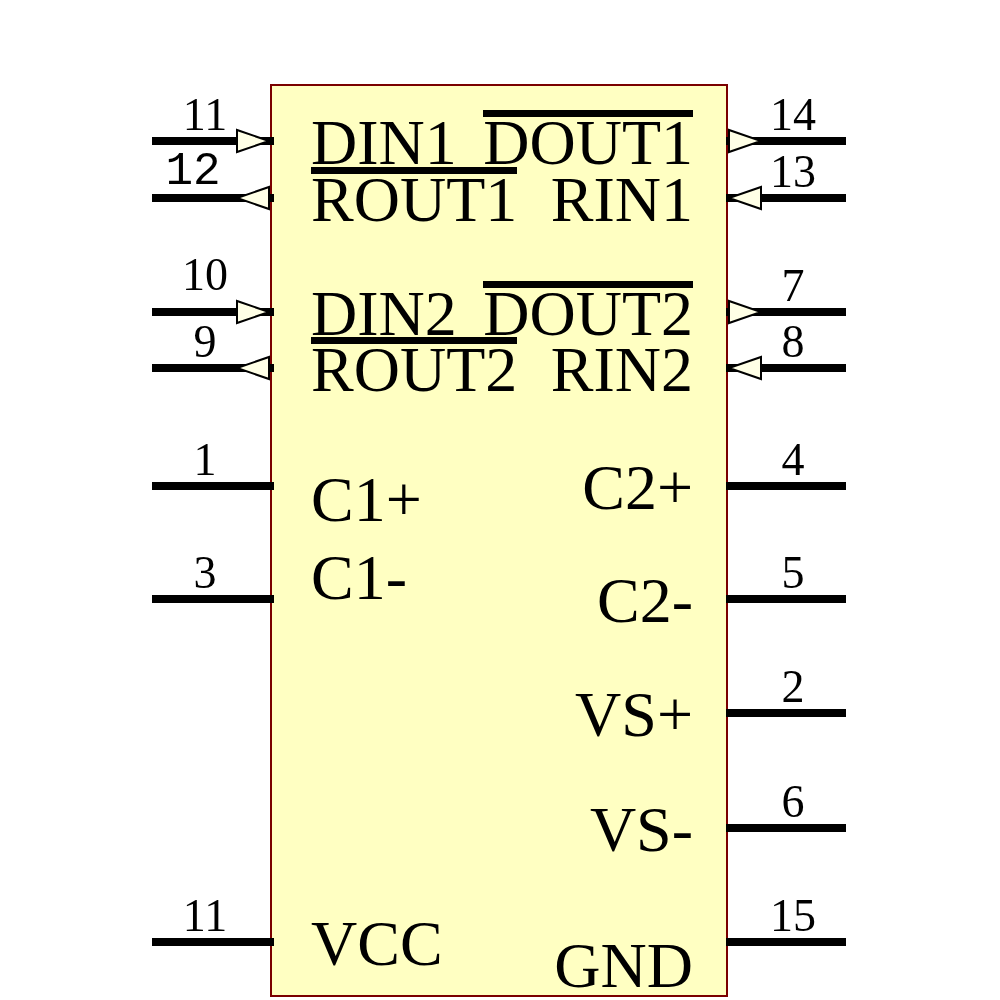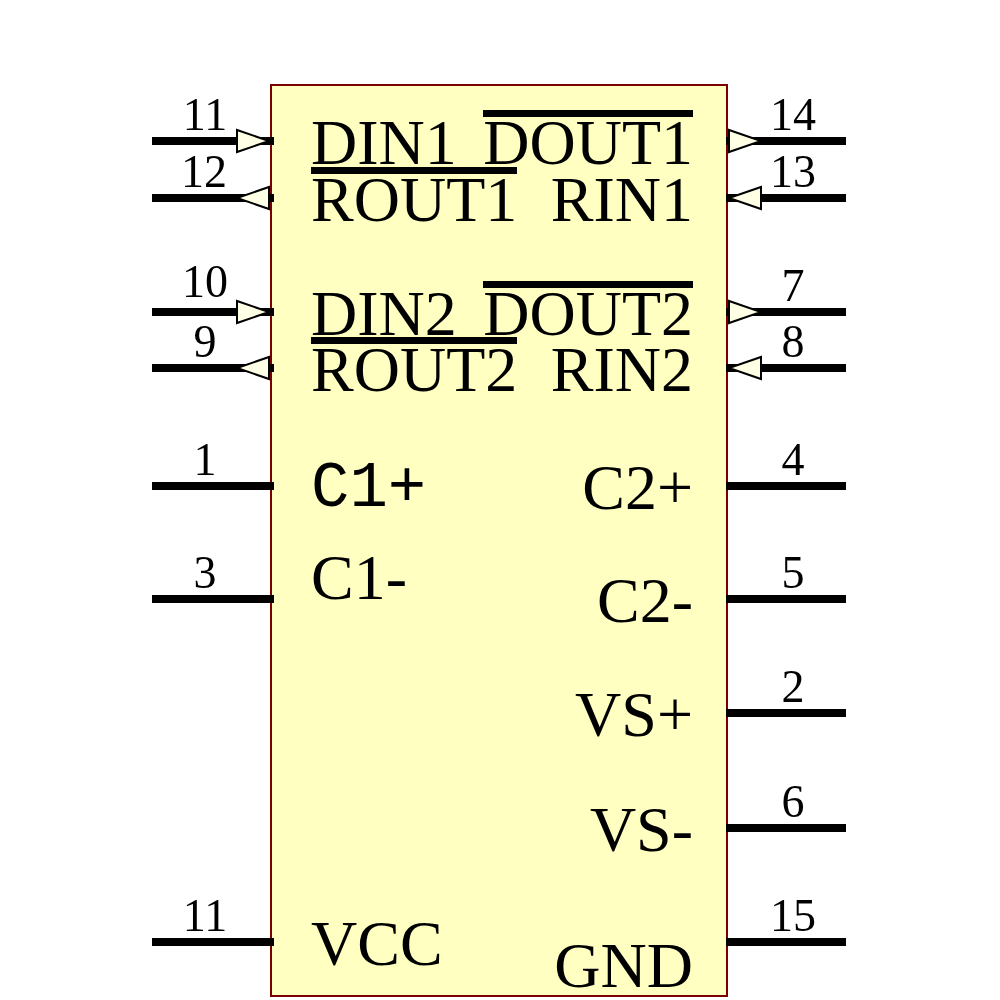--- a/index.html
+++ b/index.html
@@ -60,40 +60,40 @@
 <div id="stage">
   <div class="chip-body" style="left: 270px; top: 84px; width: 458px; height: 913px; background: rgb(255, 255, 194); border: 2px solid rgb(122, 0, 0);"></div>
   <div id="pins">
       <div class="pin-wire" style="left: 152px; top: 137px; width: 122px; height: 8px; background: rgb(0, 0, 0);"></div>
       <div class="pin-number" style="left: 205px; top: 92px;">11</div>
       <div class="pin-label" style="left: 311px; top: 117px;">DIN1</div>
       <svg width="34" height="24" class="pin-arrow" style="left: 236px; top: 129px;">
         <polygon points="1,1 1,23 33,12" fill="#FFFFE6" stroke="#000000" stroke-width="2"></polygon>
       </svg>
       <div class="pin-wire" style="left: 152px; top: 194px; width: 122px; height: 8px; background: rgb(0, 0, 0);"></div>
-      <div class="pin-number" style="left: 204px; top: 149px;">12</div>
+      <div class="pin-number" style="left: 193px; top: 149px; font-family: Liberation Mono, monospace;">12</div>
       <div class="pin-label overline" style="left: 311px; top: 174px;">ROUT1</div>
       <svg width="34" height="24" class="pin-arrow" style="left: 236px; top: 186px;">
         <polygon points="33,1 33,23 1,12" fill="#FFFFE6" stroke="#000000" stroke-width="2"></polygon>
       </svg>
       <div class="pin-wire" style="left: 152px; top: 308px; width: 122px; height: 8px; background: rgb(0, 0, 0);"></div>
-      <div class="pin-number" style="left: 205px; top: 259px; text-align: center;">10</div>
+      <div class="pin-number" style="left: 205px; top: 252px; text-align: center;">10</div>
       <div class="pin-label" style="left: 311px; top: 288px;">DIN2</div>
       <svg width="34" height="24" class="pin-arrow" style="left: 236px; top: 300px;">
         <polygon points="1,1 1,23 33,12" fill="#FFFFE6" stroke="#000000" stroke-width="2"></polygon>
       </svg>
       <div class="pin-wire" style="left: 152px; top: 364px; width: 122px; height: 8px; background: rgb(0, 0, 0);"></div>
       <div class="pin-number" style="left: 205px; top: 319px;">9</div>
       <div class="pin-label overline" style="left: 311px; top: 344px;">ROUT2</div>
       <svg width="34" height="24" class="pin-arrow" style="left: 236px; top: 356px;">
         <polygon points="33,1 33,23 1,12" fill="#FFFFE6" stroke="#000000" stroke-width="2"></polygon>
       </svg>
       <div class="pin-wire" style="left: 152px; top: 482px; width: 122px; height: 8px; background: rgb(0, 0, 0);"></div>
       <div class="pin-number" style="left: 205px; top: 437px;">1</div>
-      <div class="pin-label" style="left: 311px; top: 463px; font-family: Liberation Mono, monospace;">C1+</div>
+      <div class="pin-label" style="left: 311px; top: 474px;">C1+</div>
       <div class="pin-wire" style="left: 152px; top: 595px; width: 122px; height: 8px; background: rgb(0, 0, 0);"></div>
       <div class="pin-number" style="left: 205px; top: 550px;">3</div>
       <div class="pin-label" style="left: 311px; top: 552px;">C1-</div>
       <div class="pin-wire" style="left: 152px; top: 938px; width: 122px; height: 8px; background: rgb(0, 0, 0);"></div>
       <div class="pin-number" style="left: 205px; top: 893px;">11</div>
       <div class="pin-label" style="left: 311px; top: 918px;">VCC</div>
       <div class="pin-wire" style="left: 726px; top: 137px; width: 120px; height: 8px; background: rgb(0, 0, 0);"></div>
       <div class="pin-number" style="left: 793px; top: 92px;">14</div>
       <div class="pin-label overline" style="right: 307px; top: 117px; text-align: center;">DOUT1</div>
       <svg width="34" height="24" class="pin-arrow" style="left: 728px; top: 129px;">

